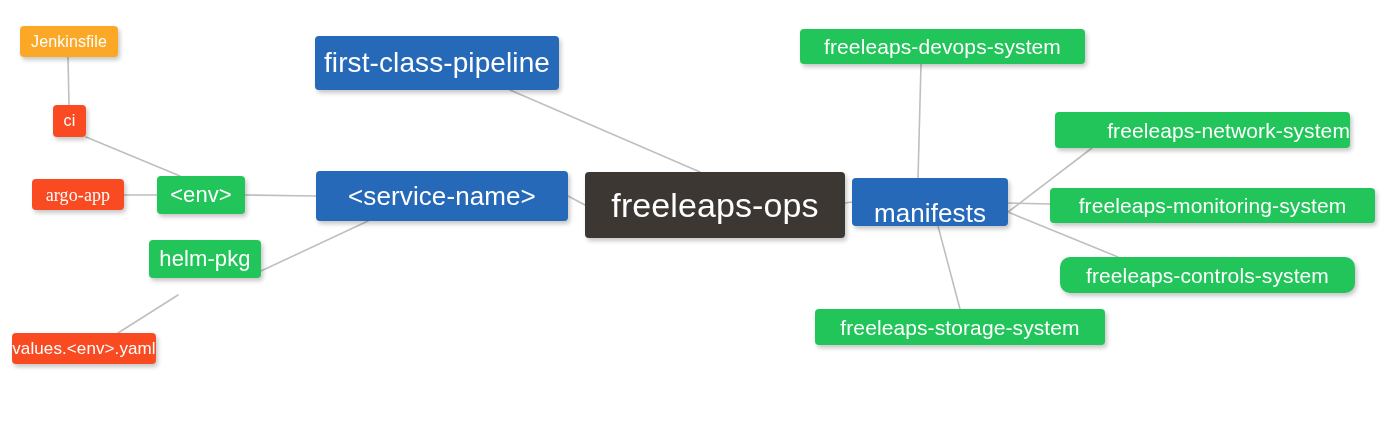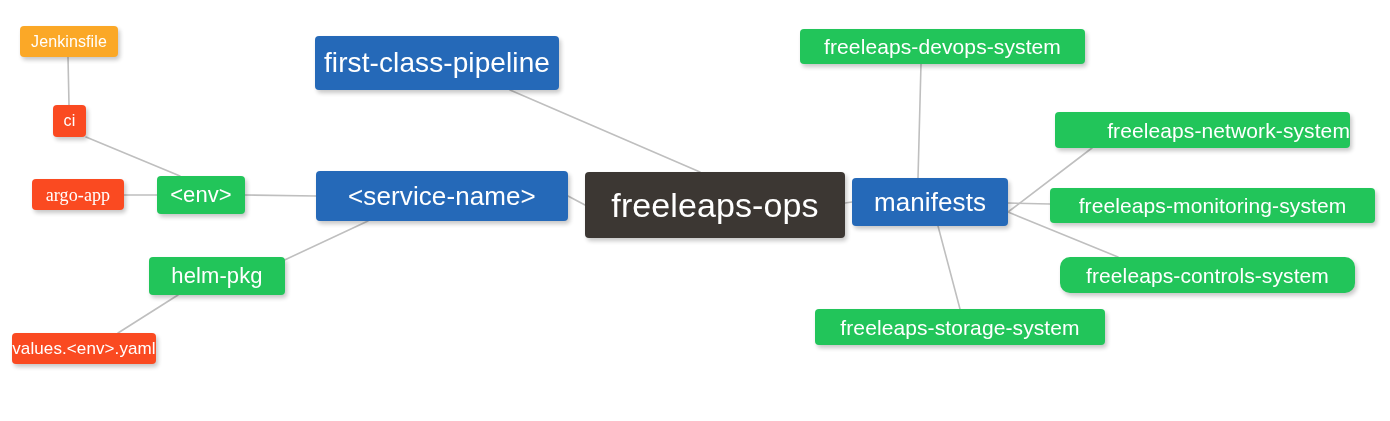--- a/index.html
+++ b/index.html
@@ -69,27 +69,27 @@
   <div id="node-layer">
       <div class="node lvl-root" style="left: 585px; top: 172px; width: 260px; height: 66px; font-size: 34px; background: rgb(60, 55, 51);">
         <span>freeleaps-ops</span>
       </div>
       <div class="node lvl-blue" style="left: 316px; top: 171px; width: 252px; height: 50px; font-size: 26px; background: rgb(37, 105, 184);">
         <span>&lt;service-name&gt;</span>
       </div>
       <div class="node lvl-blue" style="left: 315px; top: 36px; width: 244px; height: 54px; font-size: 28px; background: rgb(37, 105, 184);">
         <span>first-class-pipeline</span>
       </div>
-      <div class="node lvl-blue" style="left: 852px; top: 178px; width: 156px; height: 48px; font-size: 26px; background: rgb(37, 105, 184);">
+      <div class="node lvl-blue" style="left: 852px; top: 178px; width: 156px; height: 48px; font-size: 26px; background: rgb(37, 105, 184); align-items: flex-end;">
         <span>manifests</span>
       </div>
       <div class="node lvl-green" style="left: 157px; top: 176px; width: 88px; height: 38px; font-size: 22px; background: rgb(34, 197, 90);">
         <span>&lt;env&gt;</span>
       </div>
-      <div class="node lvl-green" style="left: 149px; top: 257px; width: 136px; height: 38px; font-size: 22px; background: rgb(34, 197, 90);">
+      <div class="node lvl-green" style="left: 149px; top: 240px; width: 112px; height: 38px; font-size: 22px; background: rgb(34, 197, 90);">
         <span>helm-pkg</span>
       </div>
       <div class="node lvl-red" style="left: 32px; top: 179px; width: 92px; height: 31px; font-size: 18px; background: rgb(250, 74, 33); font-family: Liberation Serif, serif;">
         <span>argo-app</span>
       </div>
       <div class="node lvl-red" style="left: 12px; top: 333px; width: 144px; height: 31px; font-size: 17px; background: rgb(250, 74, 33);">
         <span>values.&lt;env&gt;.yaml</span>
       </div>
       <div class="node lvl-red" style="left: 53px; top: 105px; width: 33px; height: 32px; font-size: 16px; background: rgb(250, 74, 33);">
         <span>ci</span>

